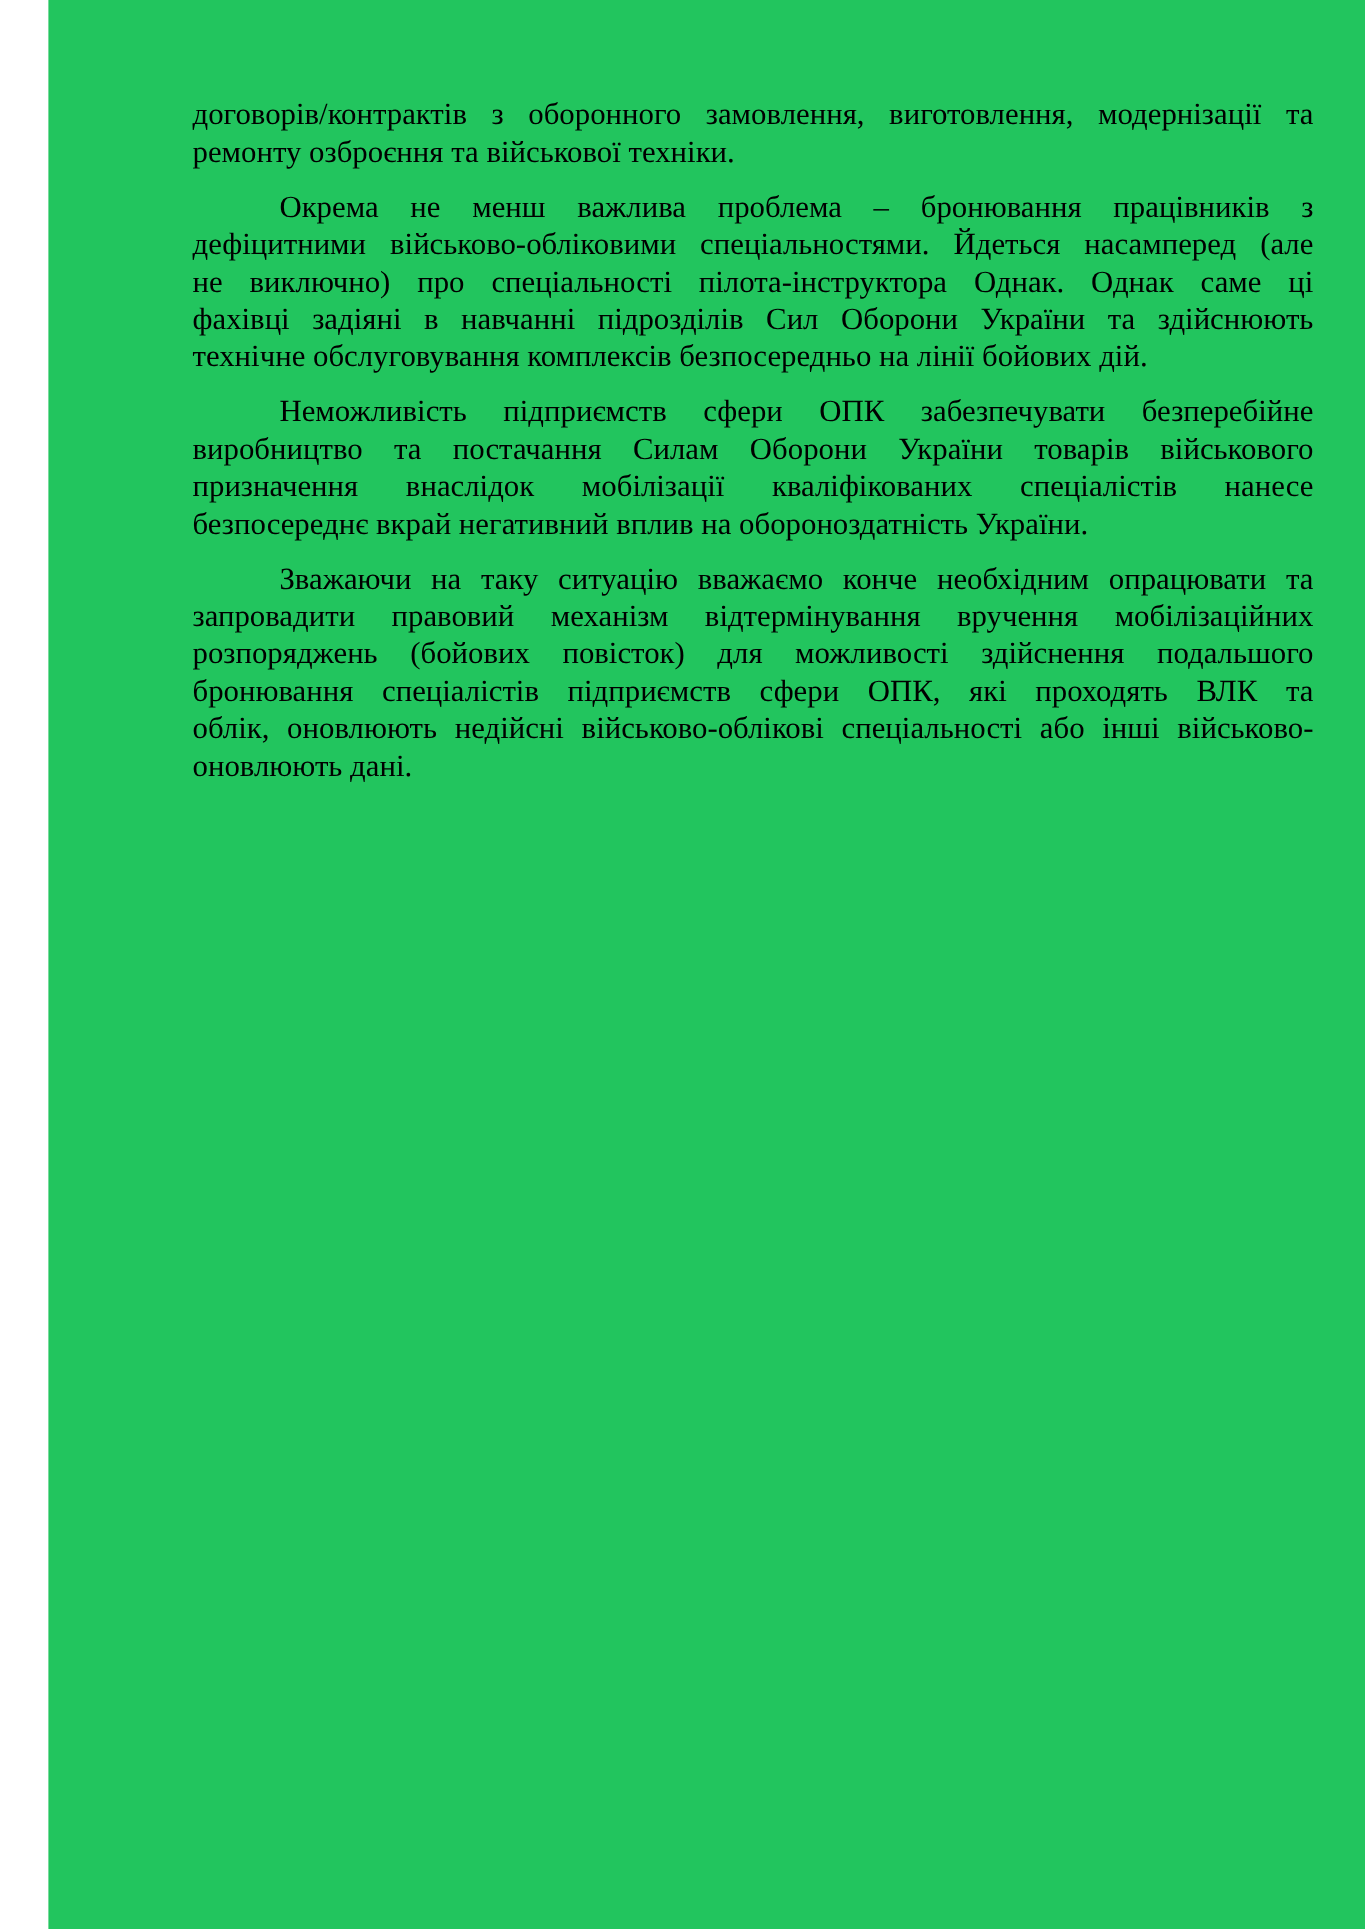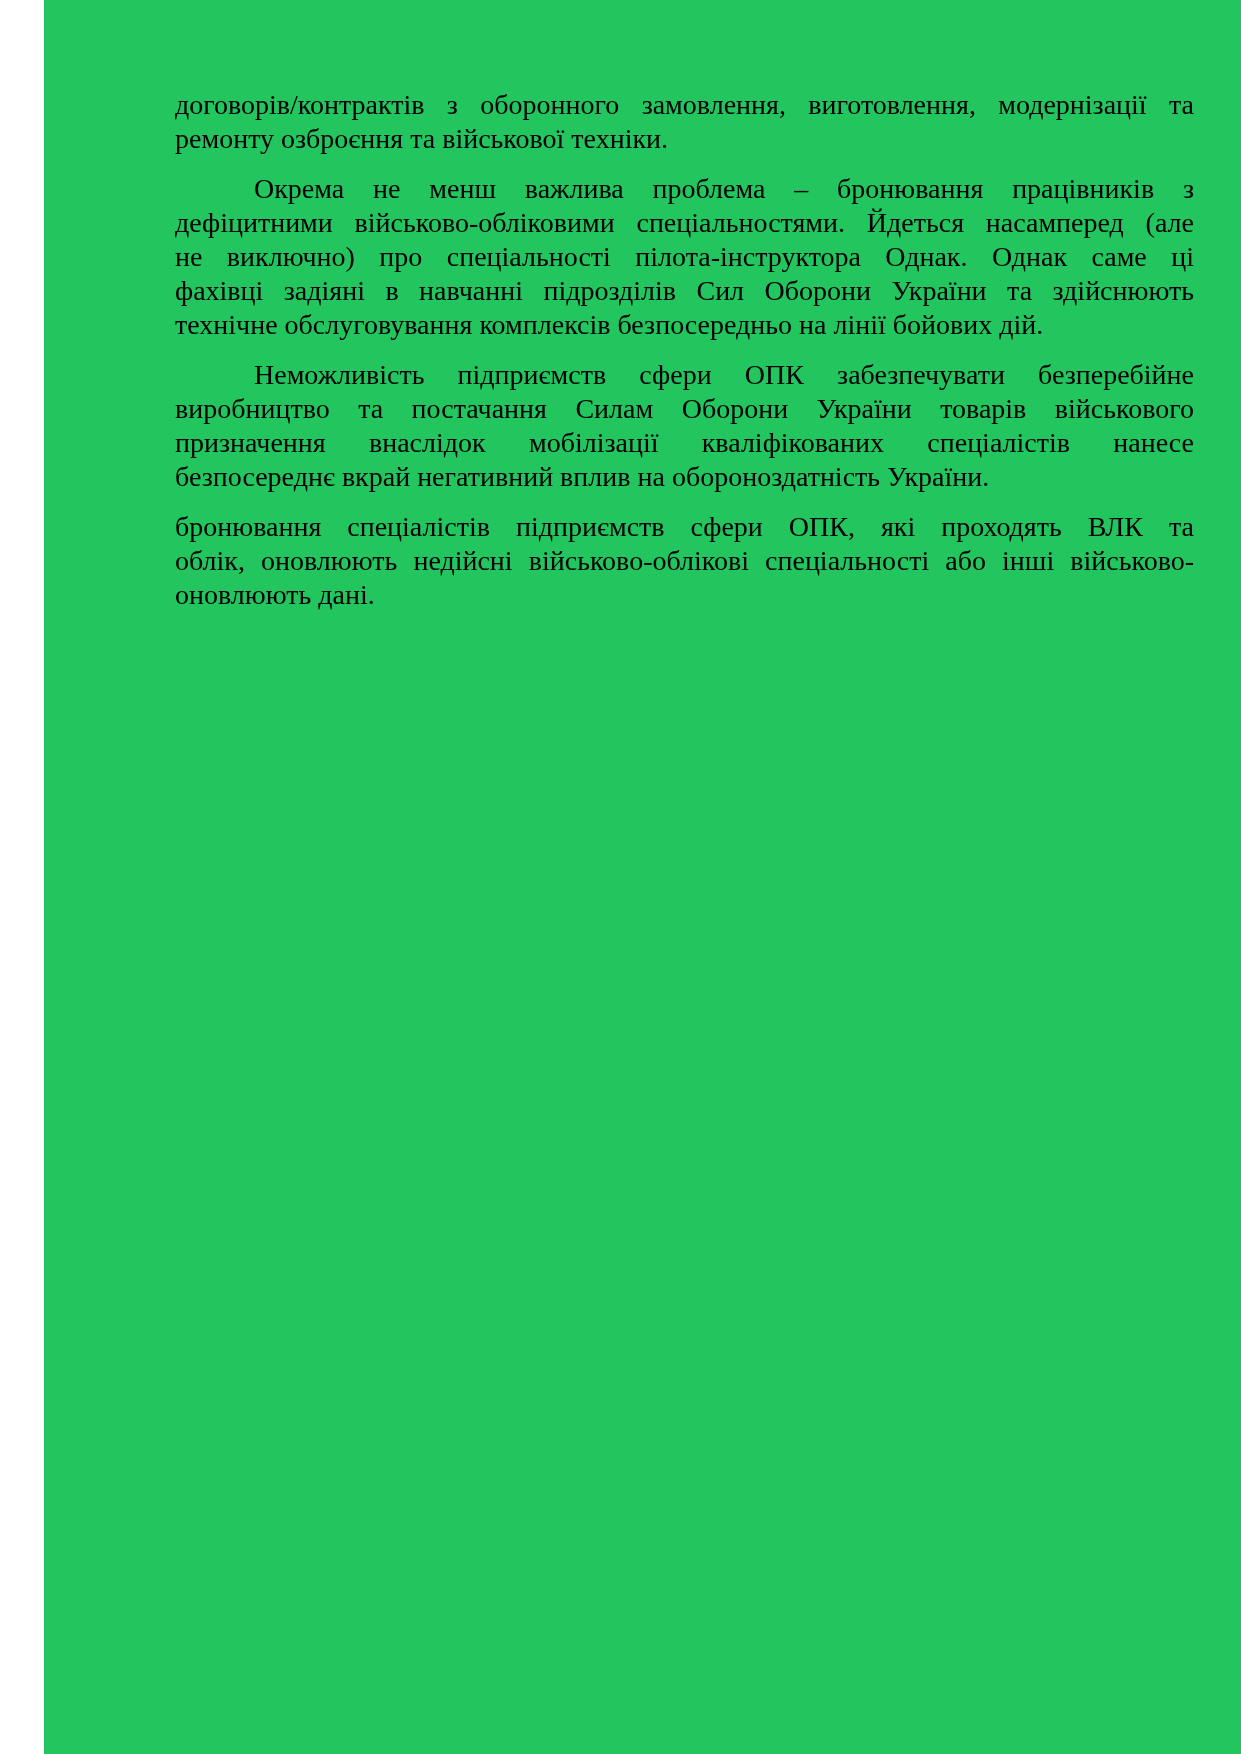--- a/index.html
+++ b/index.html
@@ -60,19 +60,22 @@
     </div>
 
     <div class="paragraph">
       <div class="text-line indent">Неможливість підприємств сфери ОПК забезпечувати безперебійне</div>
       <div class="text-line">виробництво та постачання Силам Оборони України товарів військового</div>
       <div class="text-line">призначення внаслідок мобілізації кваліфікованих спеціалістів нанесе</div>
       <div class="text-line last">безпосереднє вкрай негативний вплив на обороноздатність України.</div>
     </div>
 
     <div class="paragraph">
+      <div class="text-line indent">Зважаючи на таку ситуацію вважаємо конче необхідним опрацювати та</div>
+      <div class="text-line">запровадити правовий механізм відтермінування вручення мобілізаційних</div>
+      <div class="text-line">розпоряджень (бойових повісток) для можливості здійснення подальшого</div>
       <div class="text-line">бронювання спеціалістів підприємств сфери ОПК, які проходять ВЛК та</div>
       <div class="text-line">облік, оновлюють недійсні військово-облікові спеціальності або інші військово-</div>
       <div class="text-line last">оновлюють дані.</div>
     </div>
 
   </div>
 </div>
 
 </body></html>

